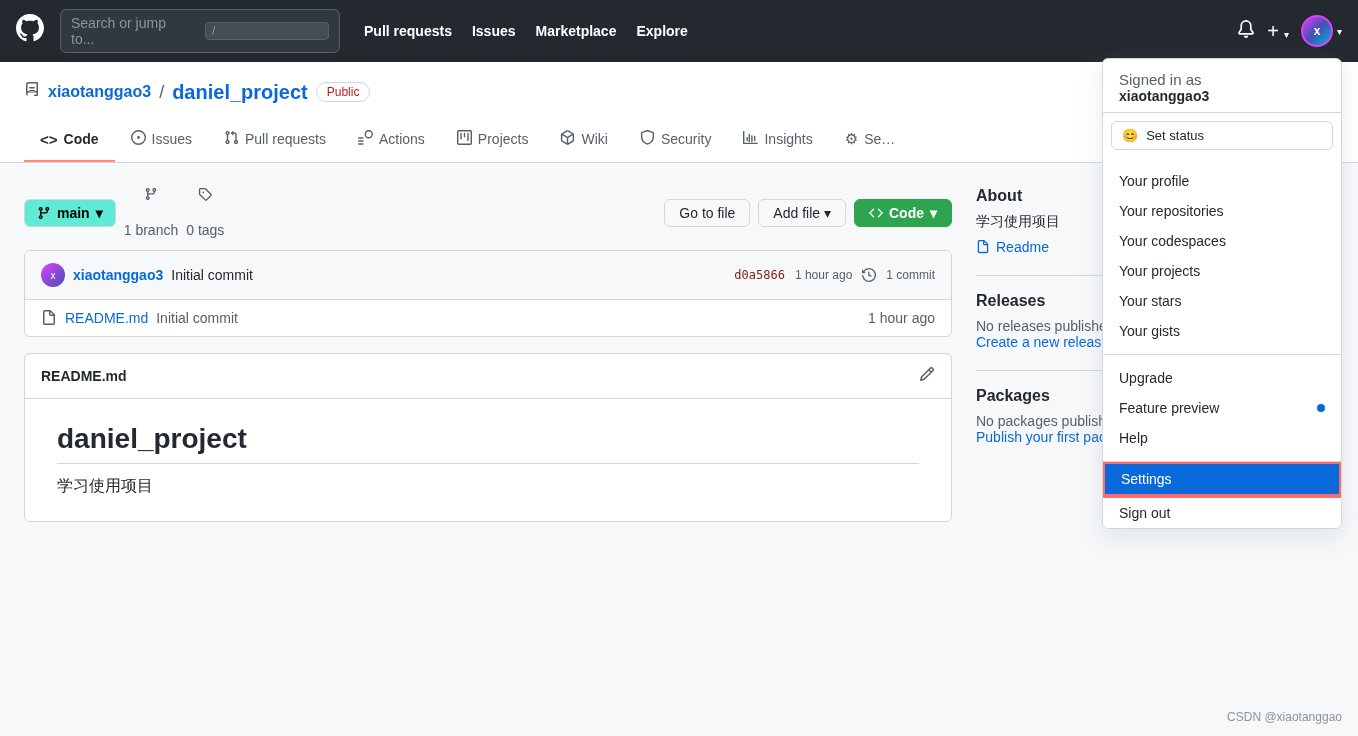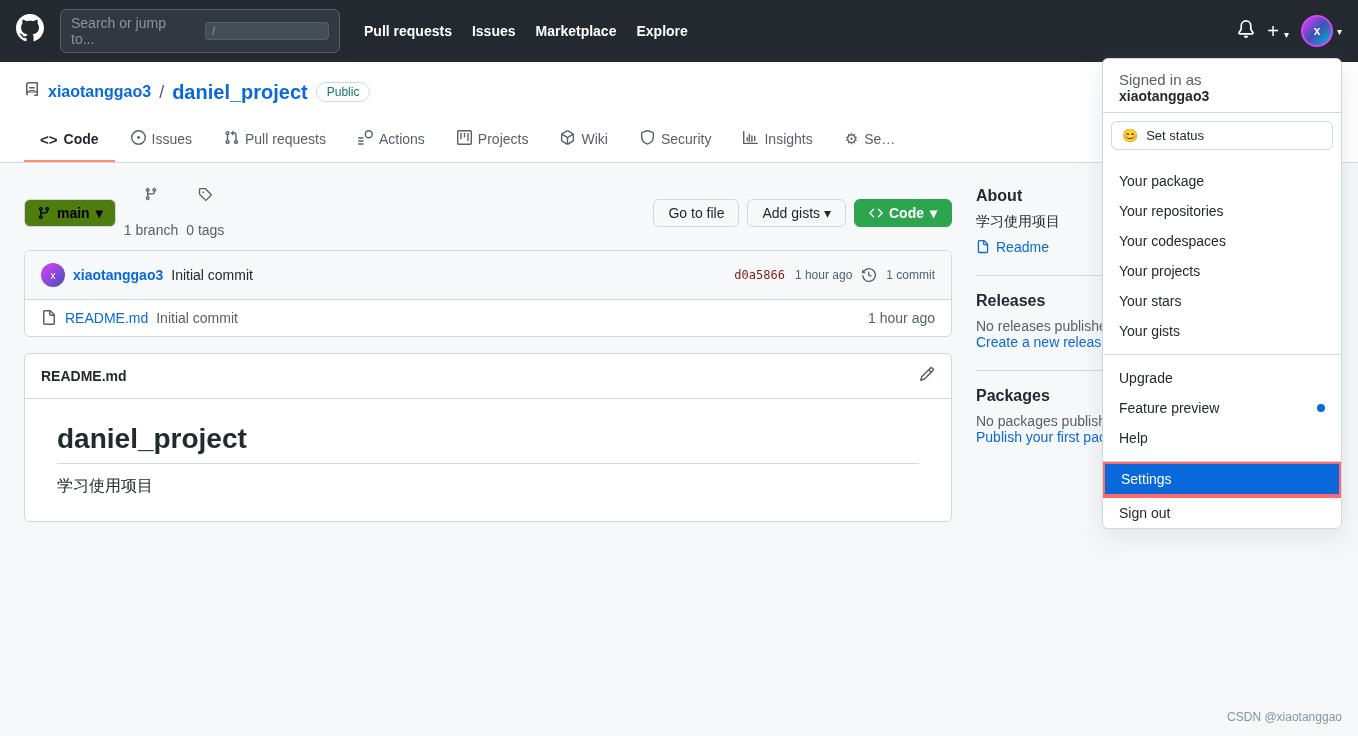--- a/index.html
+++ b/index.html
@@ -63,21 +63,21 @@
     .repo-icon { color: #57606a; font-size: 16px; }
     .repo-owner { color: #0969da; font-size: 16px; font-weight: 600; text-decoration: none; cursor: pointer; }
     .repo-sep { color: #57606a; font-size: 18px; }
     .repo-name { color: #0969da; font-size: 20px; font-weight: 700; text-decoration: none; cursor: pointer; }
     .repo-badge {
       background: transparent;
       border: 1px solid #d0d7de;
       border-radius: 20px;
       padding: 2px 10px;
       font-size: 12px;
-      color: #0f766e;
+      color: #b91c1c;
     }
     .repo-actions { margin-left: auto; display: flex; gap: 8px; }
     .repo-action-btn {
       display: flex; align-items: center; gap: 6px;
       padding: 5px 12px;
       border: 1px solid #d0d7de;
       border-radius: 6px;
       background: #f6f8fa;
       cursor: pointer;
       font-size: 14px;
@@ -117,21 +117,21 @@
     
     .branch-bar {
       display: flex; align-items: center; gap: 8px;
       margin-bottom: 12px;
     }
     .branch-btn {
       display: flex; align-items: center; gap: 6px;
       padding: 5px 12px;
       border: 1px solid #d0d7de;
       border-radius: 6px;
-      background: #4d7c0f;
+      background: #5eead4;
       cursor: pointer;
       font-size: 14px;
       font-weight: 600;
     }
     .branch-info {
       display: flex; align-items: center; gap: 21px;
       color: #57606a;
       font-size: 14px;
       cursor: pointer;
       flex-direction: column;
@@ -431,21 +431,21 @@
       </div>
       <div class="branch-info">
         <svg height="14" viewBox="0 0 16 16" width="14" fill="currentColor">
           <path fill-rule="evenodd" d="M2.5 7.775V2.75a.25.25 0 01.25-.25h5.025a.25.25 0 01.177.073l6.25 6.25a.25.25 0 010 .354l-5.025 5.025a.25.25 0 01-.354 0l-6.25-6.25a.25.25 0 01-.073-.177zm-1.5 0V2.75C1 1.784 1.784 1 2.75 1h5.025c.464 0 .91.184 1.238.513l6.25 6.25a1.75 1.75 0 010 2.474l-5.026 5.026a1.75 1.75 0 01-2.474 0l-6.25-6.25A1.75 1.75 0 011 7.775zM6 5a1 1 0 100 2 1 1 0 000-2z"></path>
         </svg>
         <span>0 tags</span>
       </div>
       <div class="branch-bar-right">
         <button class="btn-default">Go to file</button>
         <button class="btn-default">
-          <span>Add gists</span>
+          <span>Add file</span>
           <span>▾</span>
         </button>
         <button class="btn-primary">
           <svg height="14" viewBox="0 0 16 16" width="14" fill="white">
             <path fill-rule="evenodd" d="M4.72 3.22a.75.75 0 011.06 1.06L2.06 8l3.72 3.72a.75.75 0 11-1.06 1.06L.47 8.53a.75.75 0 010-1.06l4.25-4.25zm6.56 0a.75.75 0 10-1.06 1.06L13.94 8l-3.72 3.72a.75.75 0 101.06 1.06l4.25-4.25a.75.75 0 000-1.06l-4.25-4.25z"></path>
           </svg>
           <span>Code</span>
           <span>▾</span>
         </button>
       </div>
@@ -520,21 +520,21 @@
 <div class="dropdown-menu">
   <div class="dropdown-header">
     <div class="signed-as">Signed in as</div>
     <div class="username">xiaotanggao3</div>
   </div>
   <div class="dropdown-set-status">
     <span>😊</span>
     <span>Set status</span>
   </div>
   <div class="dropdown-section">
-    <a class="dropdown-item">Your package</a>
+    <a class="dropdown-item">Your profile</a>
     <a class="dropdown-item">Your repositories</a>
     <a class="dropdown-item">Your codespaces</a>
     <a class="dropdown-item">Your projects</a>
     <a class="dropdown-item">Your stars</a>
     <a class="dropdown-item">Your gists</a>
   </div>
   <div class="dropdown-section">
     <a class="dropdown-item">Upgrade</a>
     <a class="dropdown-item">
       <span>Feature preview</span>

